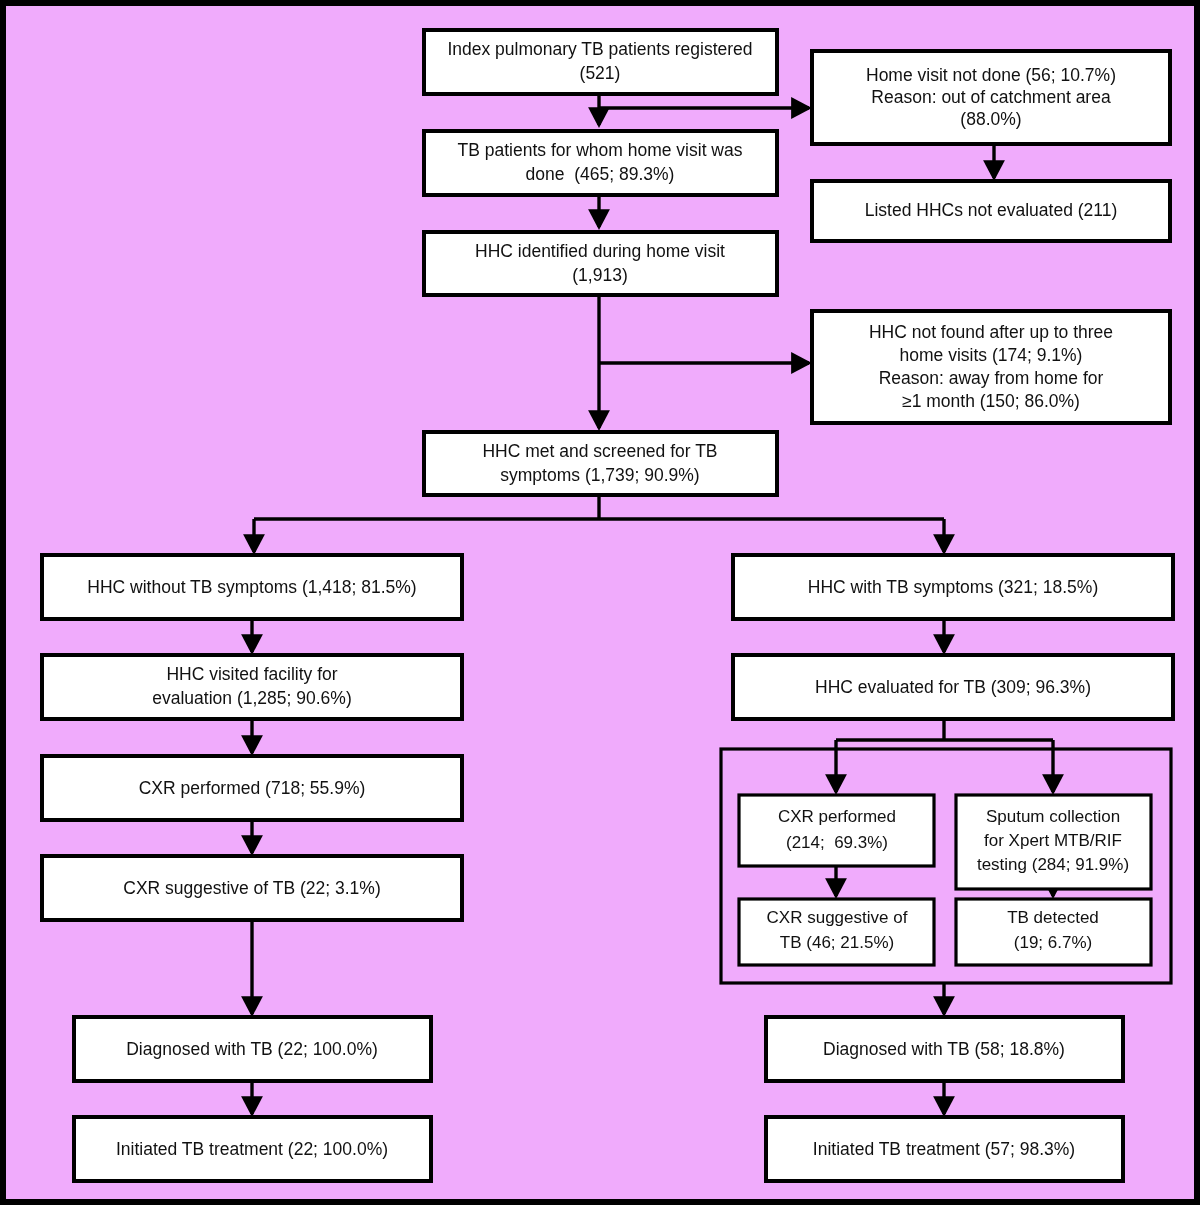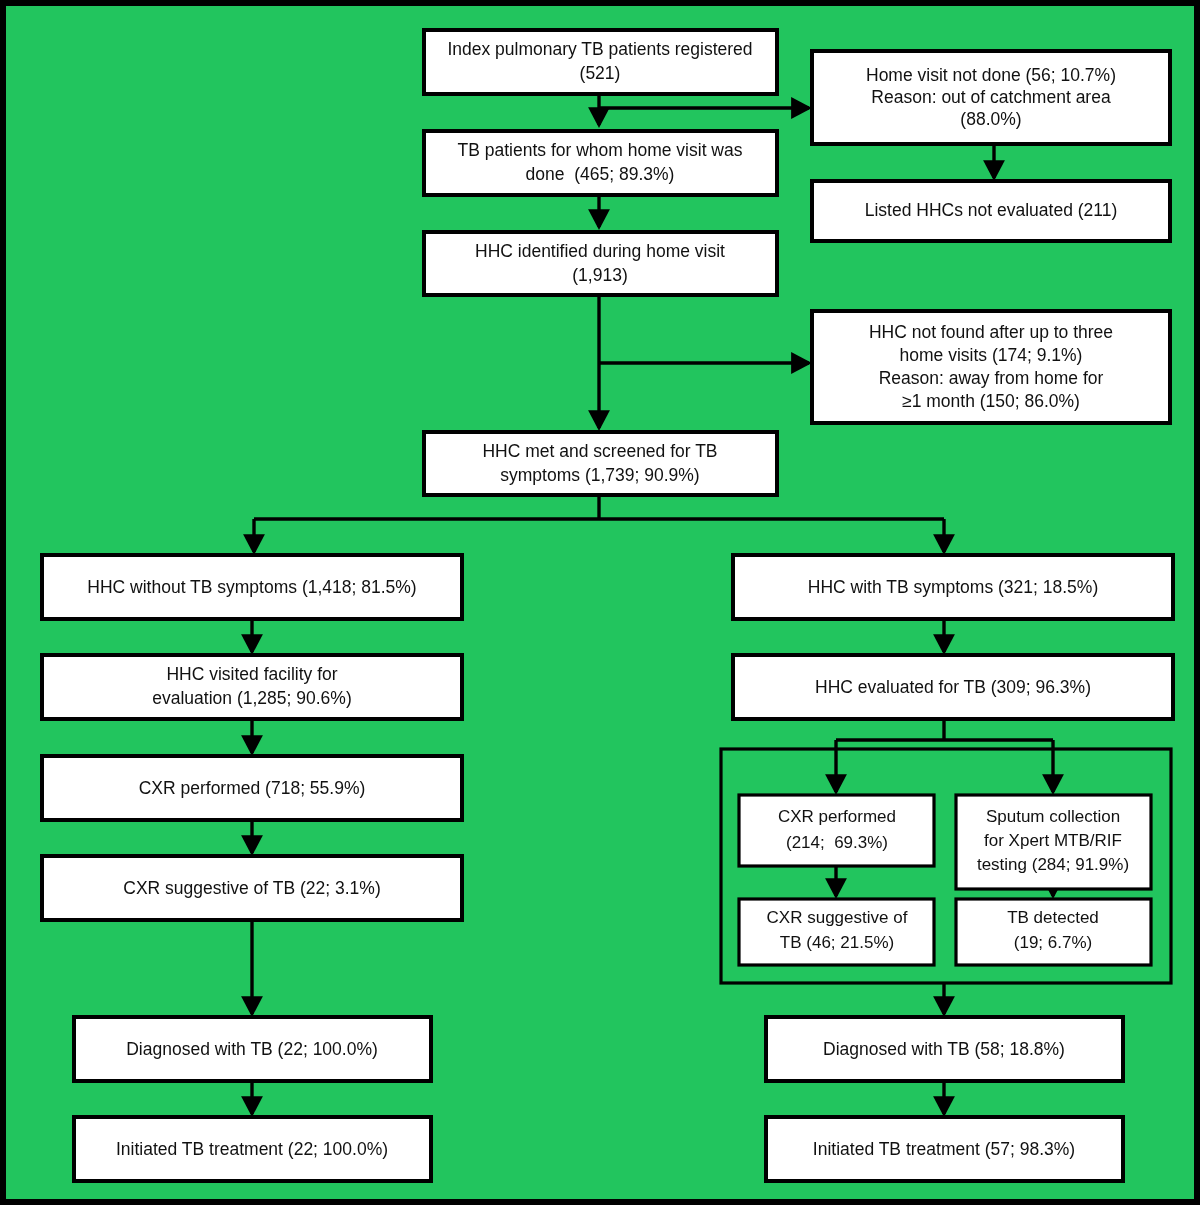--- a/index.html
+++ b/index.html
@@ -7,21 +7,21 @@
     padding: 0;
     background: #ffffff;
   }
   body {
     font-family: "Liberation Sans", sans-serif;
   }
   #page {
     position: relative;
     width: 1200px;
     height: 1205px;
-    background: #22c55e;
+    background: #f0abfc;
     box-sizing: border-box;
     border: 6px solid #000000;
     overflow: hidden;
   }
   #flow {
     position: absolute;
     left: 0;
     top: 0;
     width: 1200px;
     height: 1205px;

